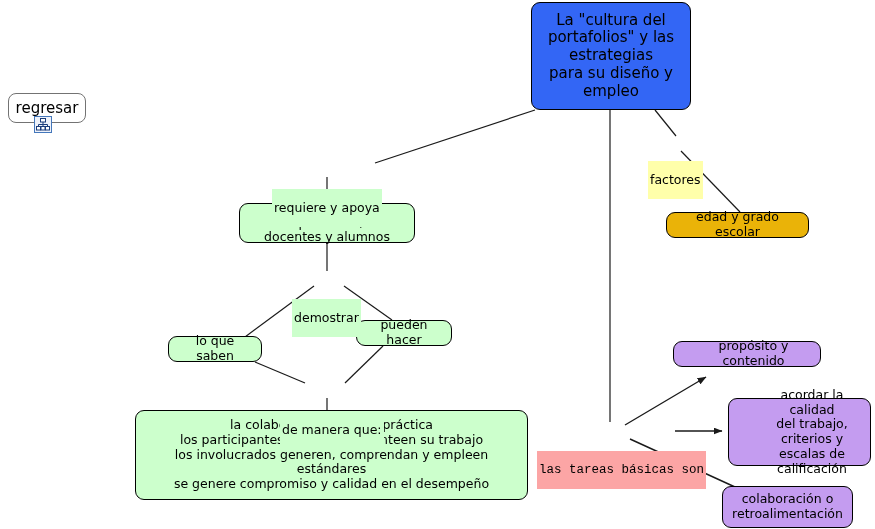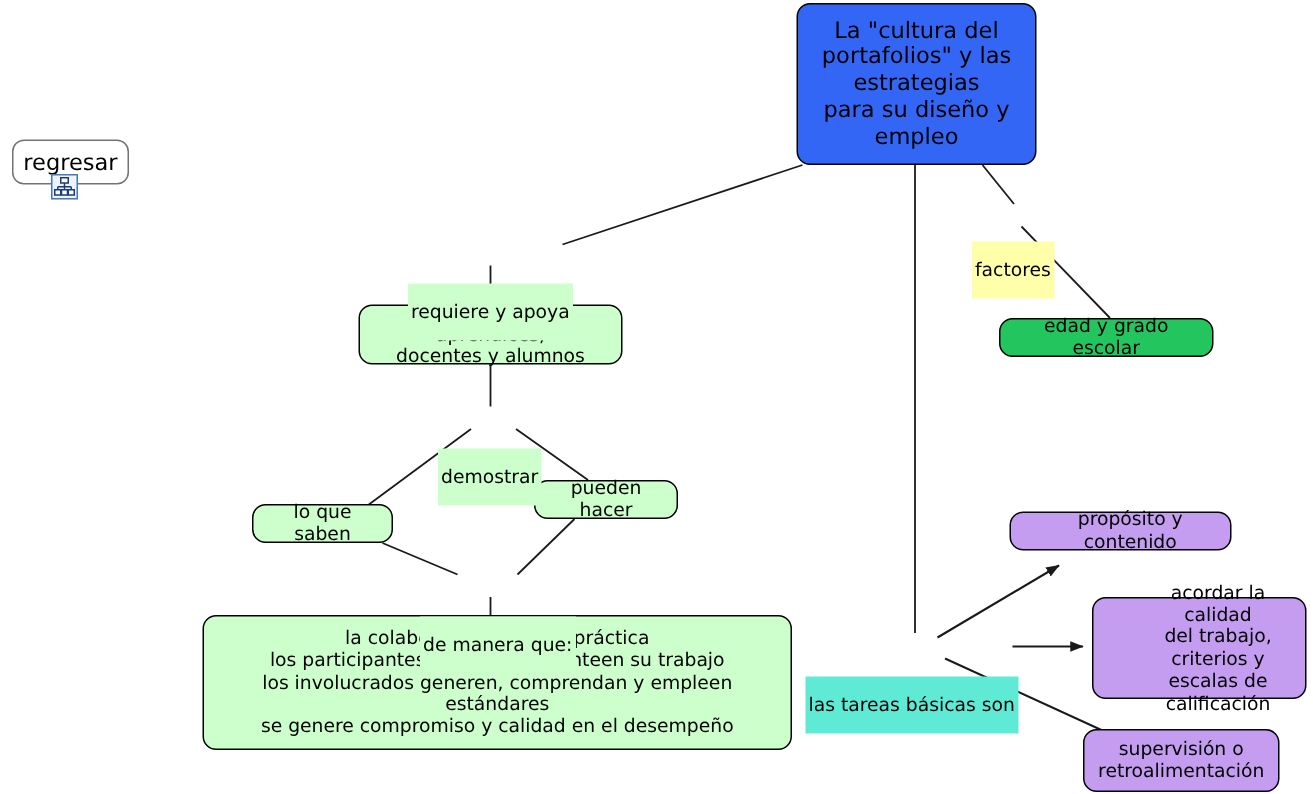--- a/index.html
+++ b/index.html
@@ -36,34 +36,34 @@
     text-align: center;
     line-height: 1.18;
     display: flex;
     align-items: center;
     justify-content: center;
     padding: 3px 8px;
     white-space: pre-line;
   }
   .node.blue   { background: #3366f5; }
   .node.green  { background: #ccffcc; }
-  .node.yellow { background: #22c55e; }
+  .node.yellow { background: #eab308; }
   .node.purple { background: #c49cf0; }
 
   .linklabel {
     position: absolute;
     color: #000000;
     line-height: 1.15;
     white-space: nowrap;
     padding: 12px 2px;
     margin-top: 28px;
   }
   .linklabel.green  { background: #ccffcc; }
   .linklabel.yellow { background: #ffffaa; }
-  .linklabel.purple { background: #5eead4; }
+  .linklabel.purple { background: #fca5a5; font-family: Liberation Mono, monospace; }
 
   #back-button {
     position: absolute;
     left: 8px;
     top: 93px;
     width: 78px;
     height: 30px;
     box-sizing: border-box;
     border: 1px solid #737373;
     border-radius: 8px;
@@ -166,21 +166,21 @@
   </div>
 
   <div class="node purple" style="left:728px; top:398px; width:143px; height:68px; font-size:12.5px;padding-left:33px;">
     <span>acordar la calidad
 del trabajo,
 criterios y escalas de
 calificación</span>
   </div>
 
   <div class="node purple" style="left:722px; top:486px; width:131px; height:42px; font-size:12.5px;">
-    <span>supervisión o
+    <span>colaboración o
 retroalimentación</span>
   </div>
 
   <div class="linklabel green" style="left:272px; top:161px; font-size:12.5px;">
     <span>requiere y apoya</span>
   </div>
 
   <div class="linklabel green" style="left:292px; top:271px; font-size:12.5px;">
     <span>demostrar</span>
   </div>

